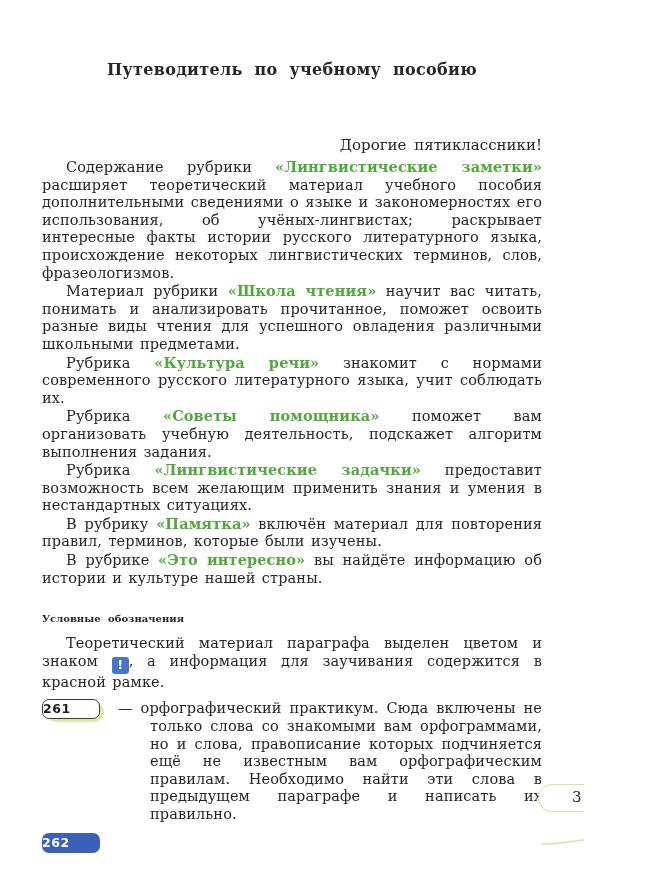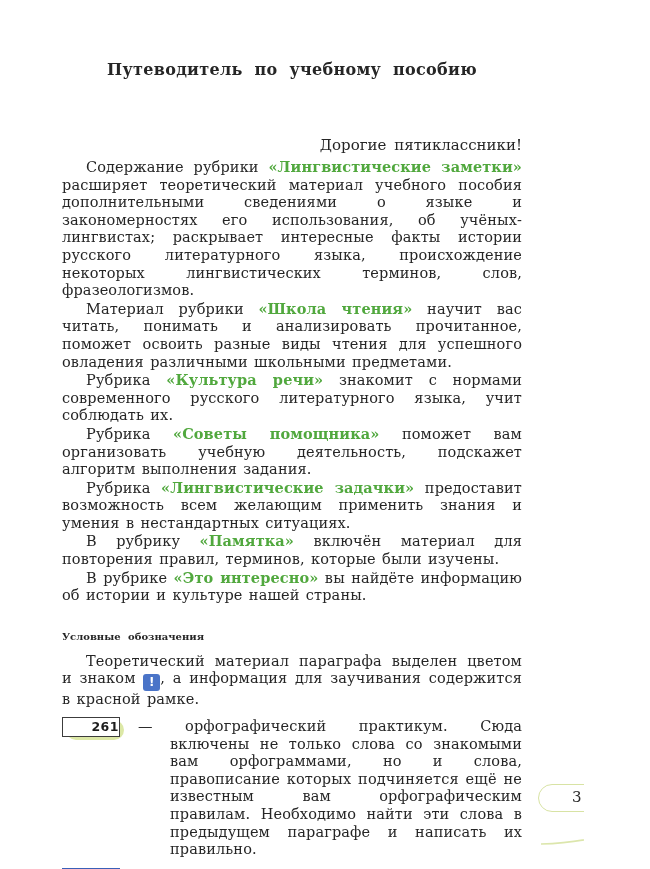--- a/index.html
+++ b/index.html
@@ -5,21 +5,21 @@
   html, body {
     margin: 0;
     padding: 0;
     background: #ffffff;
   }
   .page {
     position: relative;
     width: 584px;
     height: 869px;
     box-sizing: border-box;
-    padding: 0 62px;
+    padding: 0 42px;
     overflow: hidden;
     background: #ffffff;
     font-family: "DejaVu Serif", serif;
     color: #262626;
   }
   .title {
     font-size: 16px;
     font-weight: bold;
     text-align: center;
     margin: 60px 0 0 0;
@@ -83,22 +83,22 @@
     position: absolute;
     left: 4px; top: 3px; right: -4px; bottom: -3px;
     background: var(--badge-green, #dce8a6);
     border-radius: 11px;
   }
   .pill .pill-face {
     position: absolute;
     left: 0; top: 0; right: 0; bottom: 0;
     background: #ffffff;
     border: 1.2px solid #3c3c3c;
-    border-radius: 0;
-    text-align: right;
+    border-radius: 7px;
+    text-align: left;
     line-height: 18px;
     font-family: "DejaVu Sans", sans-serif;
     font-size: 12.5px;
     font-weight: bold;
     letter-spacing: 0.5px;
     color: #1d1d1d;
   }
   .pill.blue .pill-face {
     background: var(--badge-blue, #3a60b8);
     border: none;

